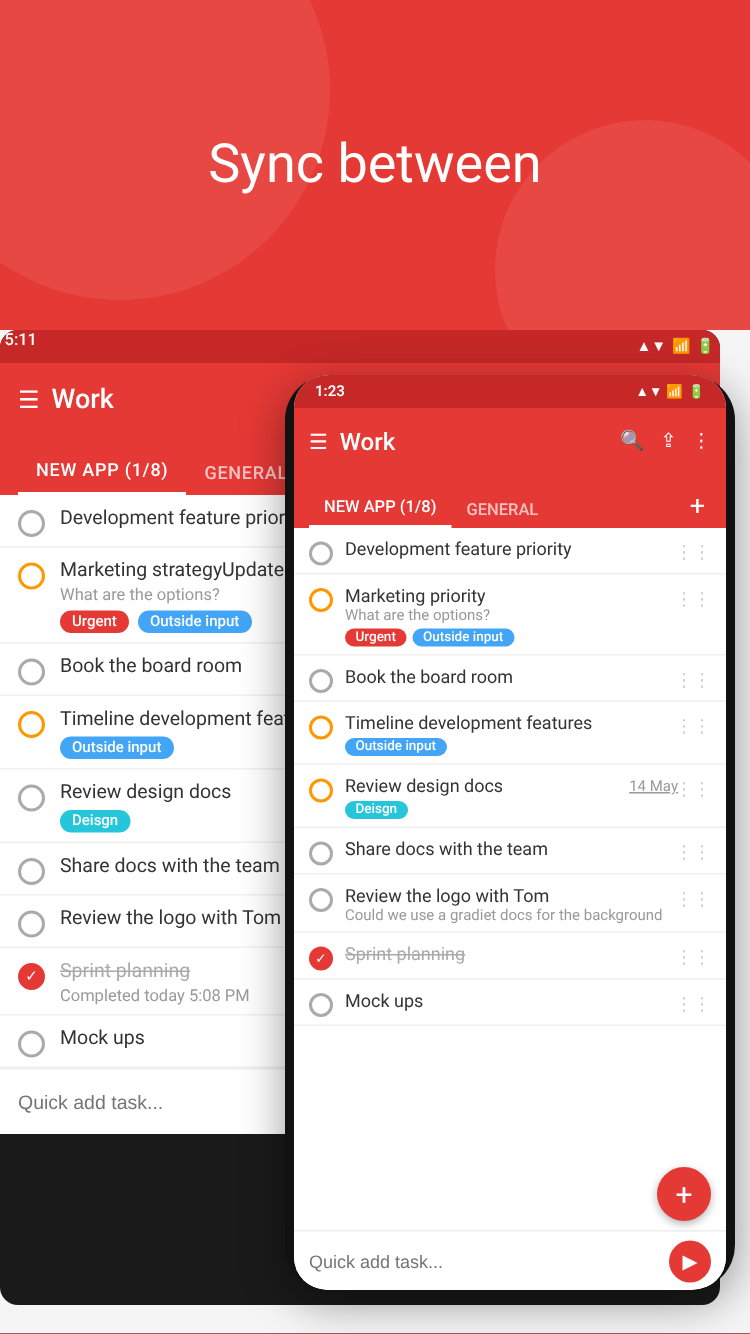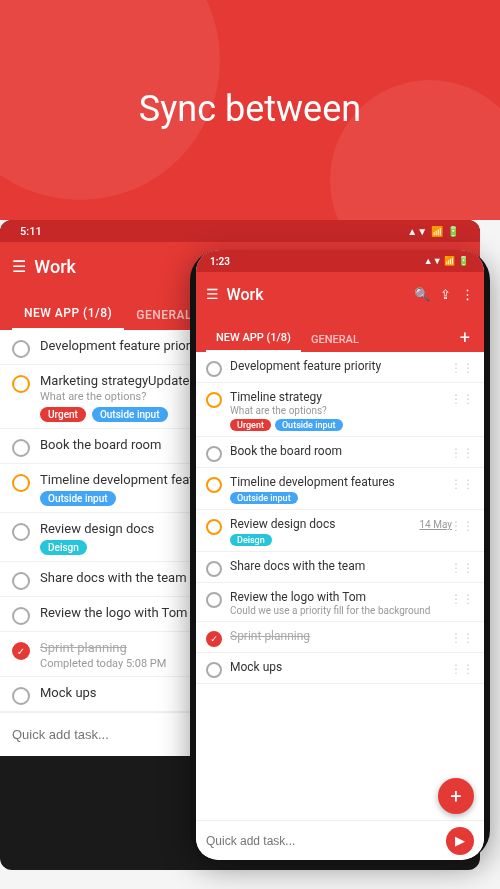--- a/index.html
+++ b/index.html
@@ -77,23 +77,22 @@
       height: 48px;
       display: flex;
       align-items: center;
       padding: 0 12px;
       gap: 8px;
     }
     .status-bar {
       background: #c62828;
       height: 22px;
       display: flex;
-      align-items: center;
       justify-content: space-between;
-      padding: 0 20px;
+      padding: 0 3px;
       font-size: 11px;
       color: white;
       font-weight: 500;
     }
     .status-icons {
       display: flex;
       align-items: center;
       gap: 4px;
       font-size: 10px;
     }
@@ -552,21 +551,21 @@
           <div class="phone-task-circle"></div>
           <div class="phone-task-content">
             <div class="phone-task-title">Development feature priority</div>
           </div>
           <span class="phone-task-drag">⋮⋮</span>
         </div>
 
         <div class="phone-task-item">
           <div class="phone-task-circle orange"></div>
           <div class="phone-task-content">
-            <div class="phone-task-title">Timeline strategy</div>
+            <div class="phone-task-title">Marketing priority</div>
             <div class="phone-task-subtitle">What are the options?</div>
             <div class="phone-tags">
               <span class="phone-tag phone-tag-urgent">Urgent</span>
               <span class="phone-tag phone-tag-outside">Outside input</span>
             </div>
           </div>
           <span class="phone-task-drag">⋮⋮</span>
         </div>
 
         <div class="phone-task-item">
@@ -605,21 +604,21 @@
           <div class="phone-task-content">
             <div class="phone-task-title">Share docs with the team</div>
           </div>
           <span class="phone-task-drag">⋮⋮</span>
         </div>
 
         <div class="phone-task-item">
           <div class="phone-task-circle"></div>
           <div class="phone-task-content">
             <div class="phone-task-title">Review the logo with Tom</div>
-            <div class="phone-task-subtitle">Could we use a priority fill for the background</div>
+            <div class="phone-task-subtitle">Could we use a gradiet docs for the background</div>
           </div>
           <span class="phone-task-drag">⋮⋮</span>
         </div>
 
         <div class="phone-task-item">
           <div class="phone-task-circle completed">✓</div>
           <div class="phone-task-content">
             <div class="phone-task-title" style="text-decoration:line-through;color:#aaa;">Sprint planning</div>
           </div>
           <span class="phone-task-drag">⋮⋮</span>

